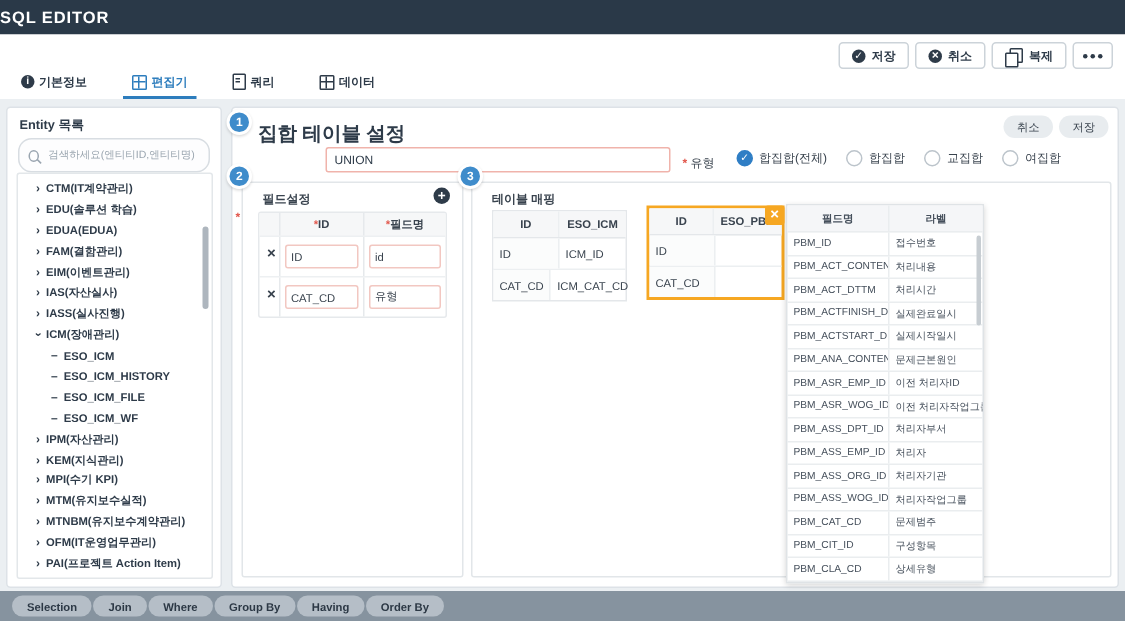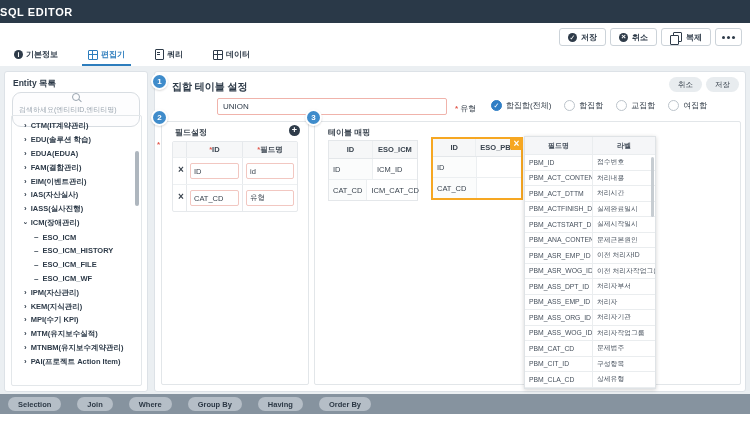--- a/index.html
+++ b/index.html
@@ -44,22 +44,22 @@
   .ic-search{width:6px;height:6px;border:1px solid #9aa5b0;border-radius:50%;}
   .ic-search::after{content:"";position:absolute;width:4px;height:1px;background:#9aa5b0;transform:rotate(45deg);right:-3px;bottom:-1px;}
 
   
   .content{position:absolute;left:0;top:66px;width:750px;height:328px;background:#ebeff2;}
 
   
   .sidebar{position:absolute;left:4px;top:5px;width:144px;height:321px;background:#fff;
     border:1px solid #dde2e7;border-radius:3px;box-sizing:border-box;}
   .sb-title{position:absolute;left:8px;top:6px;font-size:8.5px;font-weight:bold;color:#2e3b49;}
-  .sb-search{position:absolute;left:7px;top:20px;width:128px;height:35px;border:1px solid #d8dde2;
-    border-radius:9px;background:#fdfdfe;box-sizing:border-box;display:flex;align-items:center;gap:4px;padding:0 6px;flex-direction:column;}
+  .sb-search{position:absolute;left:7px;top:20px;width:128px;height:23px;border:1px solid #d8dde2;
+    border-radius:9px;background:#fdfdfe;box-sizing:border-box;display:flex;align-items:center;gap:4px;padding:0 6px;}
   .sb-search input{border:none;outline:none;background:transparent;font-size:7px;color:#4a5560;width:100%;font-family:inherit;}
   .sb-search input::placeholder{color:#9aa5af;}
   .treebox{position:absolute;left:6px;top:43px;width:131px;height:271px;border:1px solid #e3e7ea;
     border-radius:2px;box-sizing:border-box;padding-top:3px;overflow:hidden;}
   .ti{height:13.9px;display:flex;align-items:center;gap:4px;padding-left:12px;cursor:pointer;}
   .ti.leaf{padding-left:22px;}
   .ti .chev{font-size:8px;font-weight:bold;color:#2e3b49;line-height:8px;}
   .ti .chev::before{content:"›";}
   .ti.open .chev{transform:rotate(90deg);}
   .ti.leaf .chev::before{content:"–";}
@@ -68,21 +68,21 @@
 
   
   .main{position:absolute;left:154px;top:5px;width:592px;height:321px;background:#fff;
     border:1px solid #dde2e7;border-radius:3px;box-sizing:border-box;}
   .num-badge{position:absolute;width:13px;height:13px;border-radius:50%;background:#3f8ccb;color:#fff;
     font-size:8px;font-weight:bold;display:flex;align-items:center;justify-content:center;
     border:2px solid #fff;box-shadow:0 1px 2px rgba(0,0,0,.15);z-index:5;}
   .badge1{left:-4px;top:1px;}
   .badge2{left:-4px;top:37px;}
   .badge3{left:150px;top:37px;}
-  .main-title{position:absolute;left:17px;top:8px;font-size:10px;font-weight:bold;color:#2e3b49;}
+  .main-title{position:absolute;left:17px;top:8px;font-size:13px;font-weight:bold;color:#2e3b49;}
   .main-pills{position:absolute;right:6px;top:5px;display:flex;gap:4px;}
   .pill-btn{height:15px;padding:0 9px;background:#e8ecef;border:none;border-radius:8px;
     font-size:7.5px;color:#39434e;font-family:inherit;cursor:pointer;}
 
   .lbl{position:absolute;font-size:8px;color:#39434e;}
   .req::before{content:"* ";color:#e2574c;font-weight:bold;}
   .name-input{position:absolute;left:62px;top:26px;width:230px;height:17px;border:1px solid #f0b3ab;
     border-radius:2px;font-size:8px;color:#2e3b49;padding:0 5px;box-sizing:border-box;outline:none;font-family:inherit;}
   .radio-group{position:absolute;left:336px;top:28px;display:flex;gap:13px;align-items:center;}
   .radio-item{display:flex;align-items:center;gap:4px;cursor:pointer;}
@@ -139,21 +139,21 @@
   .pc{box-sizing:border-box;display:flex;align-items:center;padding:0 4px;border-right:1px solid #eaedef;
     font-size:6.8px;color:#46505c;white-space:nowrap;overflow:hidden;}
   .pc:last-child{border-right:none;}
   .pc1{width:68px;}
   .pc2{flex:1;}
   .phead .pc{font-size:7px;font-weight:bold;justify-content:center;}
   .p-thumb{position:absolute;right:1px;top:20px;width:3px;height:60px;background:#c7cdd2;border-radius:2px;}
 
   
   .bottombar{position:absolute;left:0;top:394px;width:750px;height:20px;background:#86939f;
-    display:flex;align-items:center;gap:16px;padding-left:8px;box-sizing:border-box;}
+    display:flex;align-items:center;gap:1px;padding-left:8px;box-sizing:border-box;}
   .bb-pill{height:14px;padding:0 10px;border:none;border-radius:8px;background:#b5bec7;
     font-size:7.5px;font-weight:bold;color:#2c3845;font-family:inherit;cursor:pointer;}
 </style>
 </head>
 <body>
 
 <div class="app">
 
   <div class="topbar">
     <span class="title">SQL EDITOR</span>
@@ -266,20 +266,24 @@
             <span class="chev"></span>
             <span class="ti-label">MPI(수기 KPI)</span>
           </div>
         <div class="ti">
             <span class="chev"></span>
             <span class="ti-label">MTM(유지보수실적)</span>
           </div>
         <div class="ti">
             <span class="chev"></span>
             <span class="ti-label">MTNBM(유지보수계약관리)</span>
+          </div>
+        <div class="ti">
+            <span class="chev"></span>
+            <span class="ti-label">OFM(IT운영업무관리)</span>
           </div>
         <div class="ti">
             <span class="chev"></span>
             <span class="ti-label">PAI(프로젝트 Action Item)</span>
           </div>
         <div class="sb-thumb"></div>
       </div>
     </div>
 
     <div class="main">

